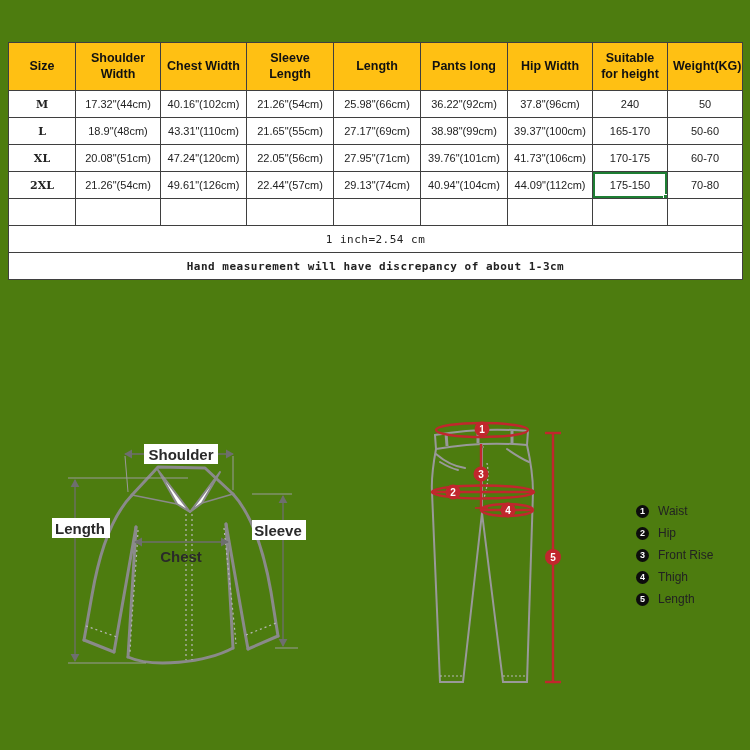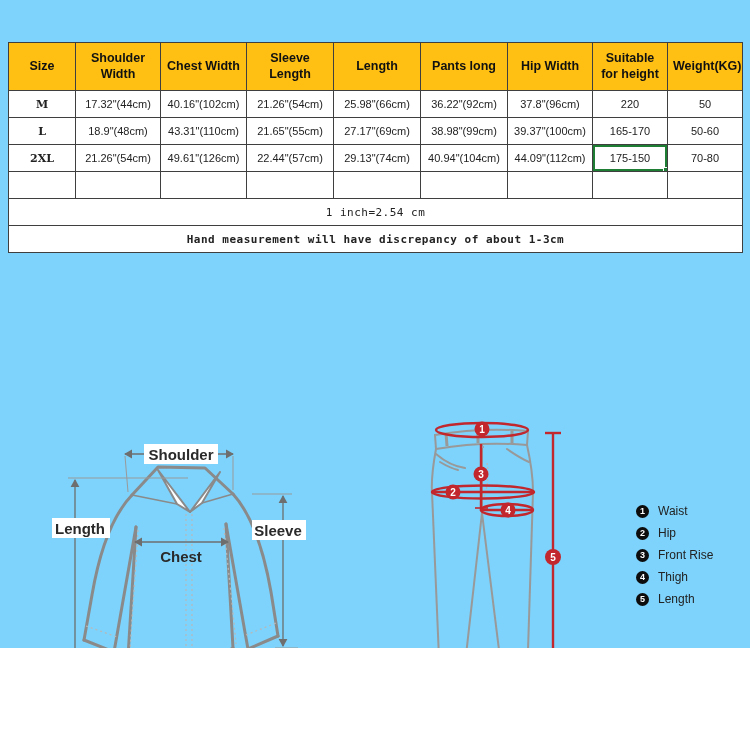--- a/index.html
+++ b/index.html
@@ -1,18 +1,18 @@
 <!DOCTYPE html>
 <html><head>
 <meta charset="utf-8">
 <style>
   * { margin:0; padding:0; box-sizing:border-box; }
   html,body { background:#fff; }
   .canvas {
-    position:relative; width:750px; height:648px; background:#7dd3fc;
+    position:relative; width:750px; height:750px; background:#4d7c0f;
     font-family:"Liberation Sans", sans-serif; overflow:hidden;
   }
 
   
   .chart-wrap { position:absolute; left:8px; top:42px; width:734px; }
   table.size-chart {
     border-collapse:collapse; table-layout:fixed; width:734px;
     font-family:"Liberation Sans", sans-serif;
   }
   table.size-chart th, table.size-chart td {
@@ -89,33 +89,44 @@
       </thead>
       <tbody>
           <tr>
             <td class="size-col">M</td>
             <td>17.32"(44cm)</td>
             <td>40.16"(102cm)</td>
             <td>21.26"(54cm)</td>
             <td>25.98"(66cm)</td>
             <td>36.22"(92cm)</td>
             <td>37.8"(96cm)</td>
-            <td>220</td>
+            <td>240</td>
             <td>50</td>
           </tr>
           <tr>
             <td class="size-col">L</td>
             <td>18.9"(48cm)</td>
             <td>43.31"(110cm)</td>
             <td>21.65"(55cm)</td>
             <td>27.17"(69cm)</td>
             <td>38.98"(99cm)</td>
             <td>39.37"(100cm)</td>
             <td>165-170</td>
             <td>50-60</td>
+          </tr>
+          <tr>
+            <td class="size-col">XL</td>
+            <td>20.08"(51cm)</td>
+            <td>47.24"(120cm)</td>
+            <td>22.05"(56cm)</td>
+            <td>27.95"(71cm)</td>
+            <td>39.76"(101cm)</td>
+            <td>41.73"(106cm)</td>
+            <td>170-175</td>
+            <td>60-70</td>
           </tr>
           <tr>
             <td class="size-col">2XL</td>
             <td>21.26"(54cm)</td>
             <td>49.61"(126cm)</td>
             <td>22.44"(57cm)</td>
             <td>29.13"(74cm)</td>
             <td>40.94"(104cm)</td>
             <td>44.09"(112cm)</td>
             <td class="selected">175-150</td>

